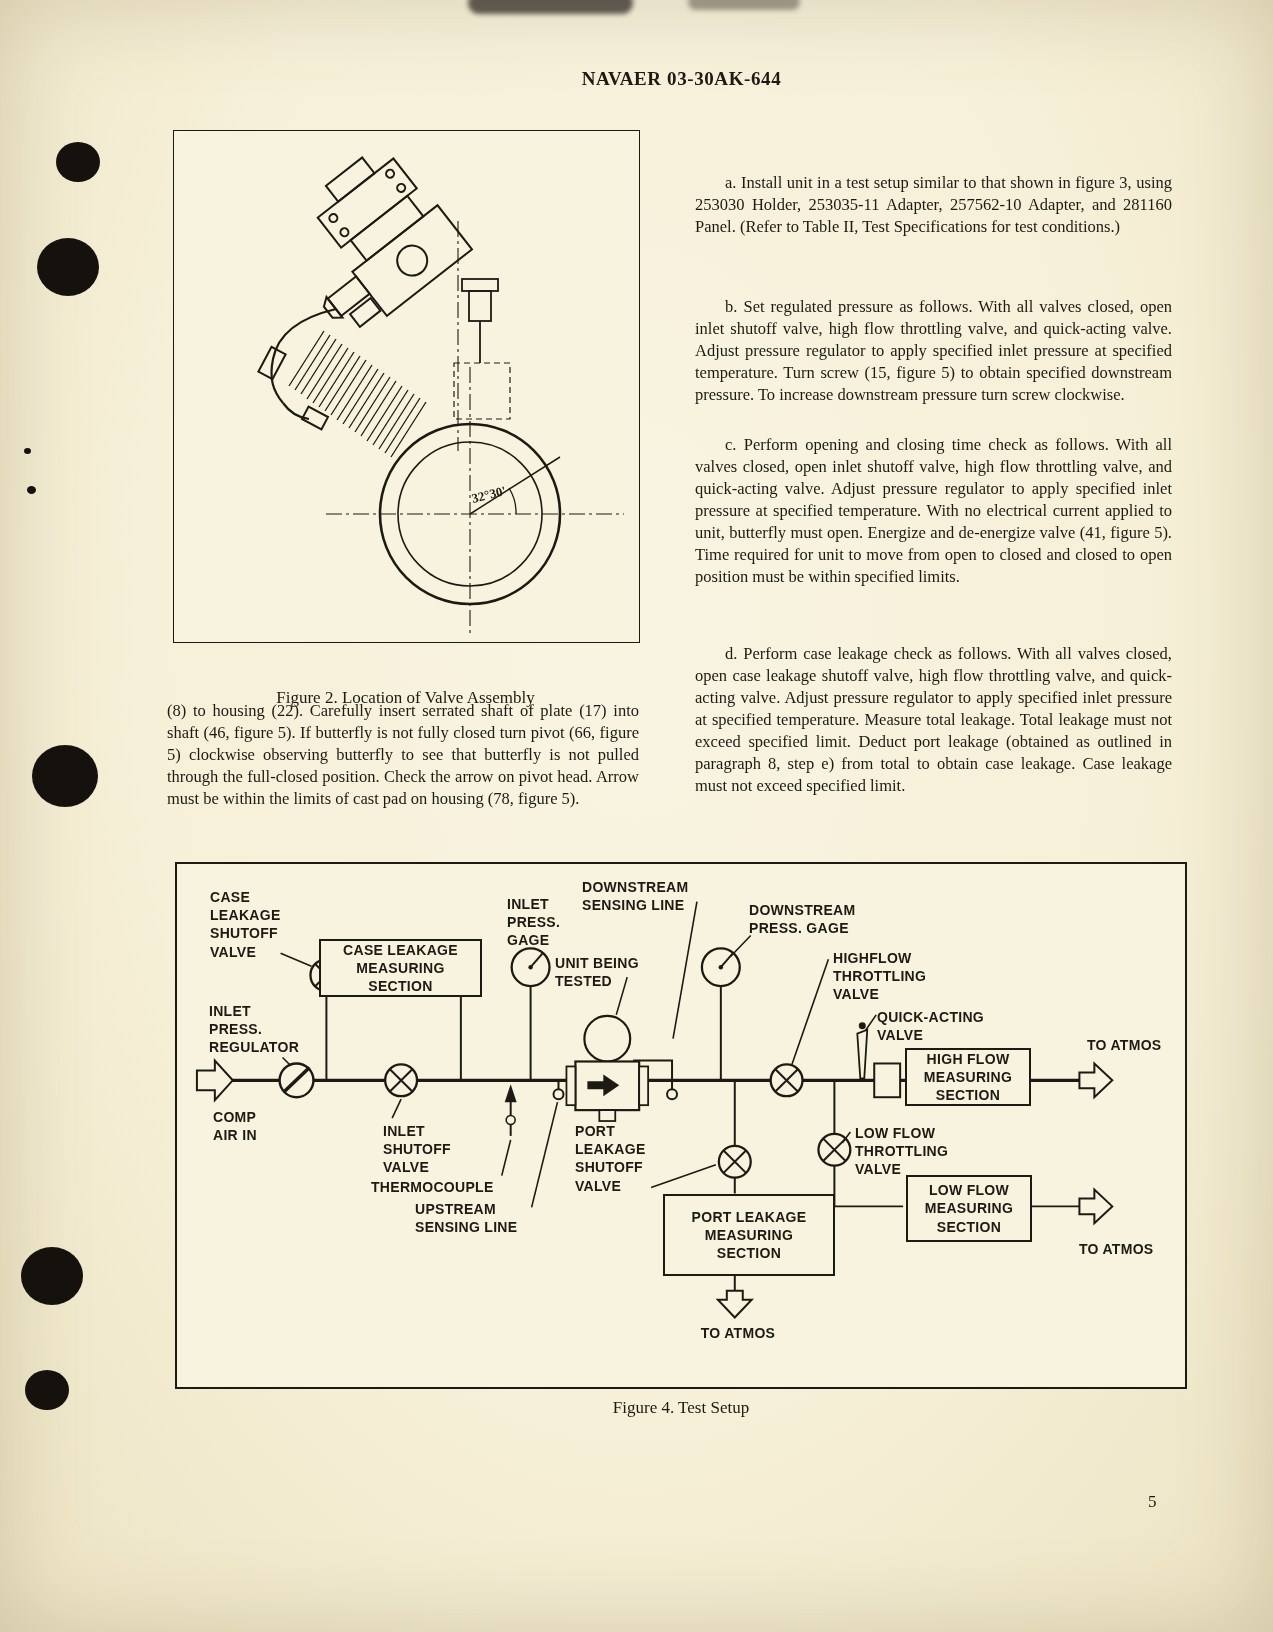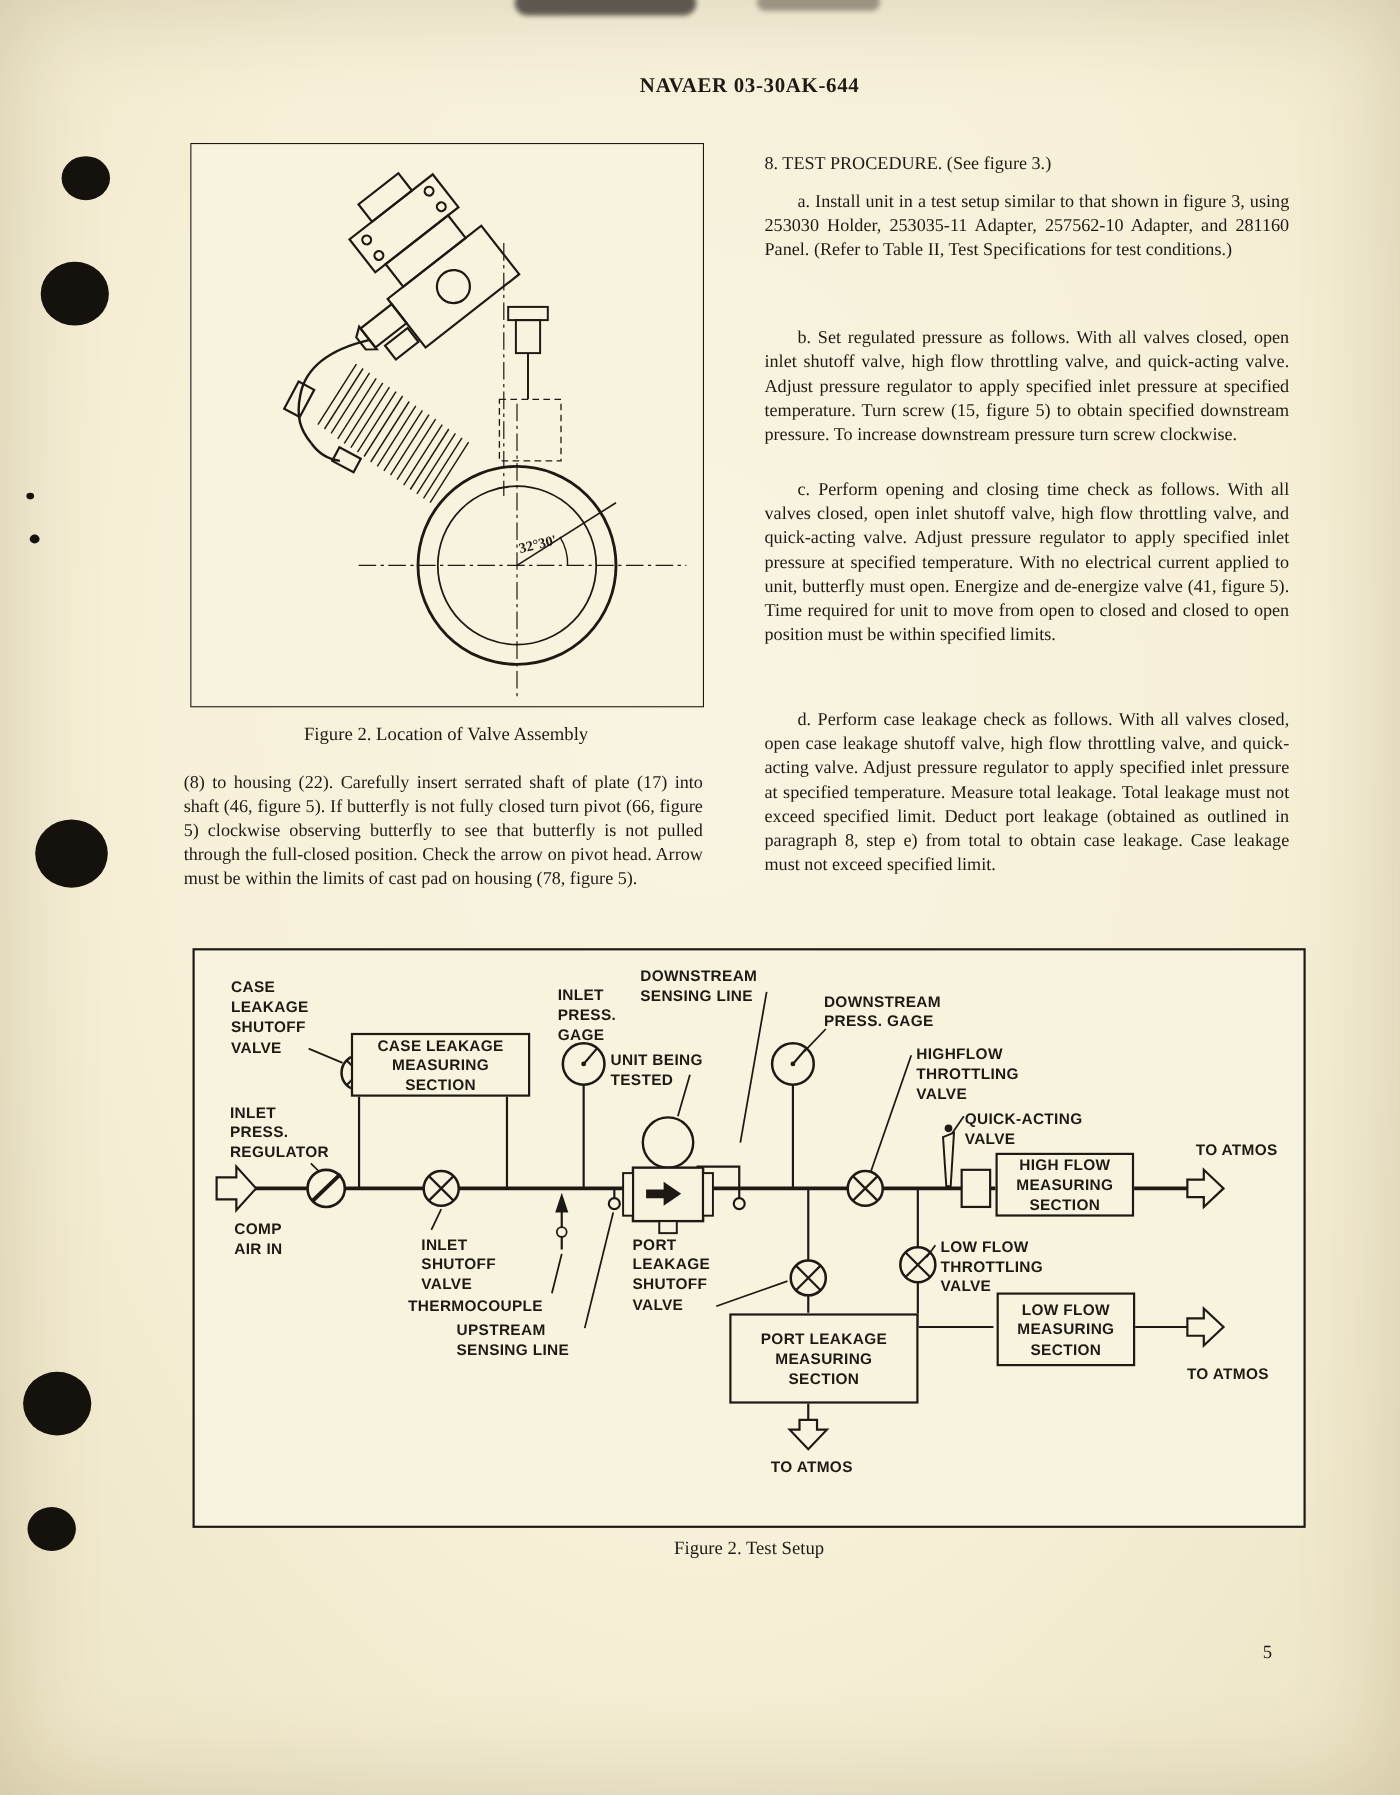--- a/index.html
+++ b/index.html
@@ -87,25 +87,24 @@
             <line x1="228" y1="255" x2="193" y2="310"></line>
           <line x1="234" y1="259" x2="199" y2="314"></line>
             <line x1="240" y1="263" x2="205" y2="318"></line>
           <line x1="246" y1="267" x2="211" y2="322"></line>
             <line x1="252" y1="271" x2="217" y2="326"></line>
         </g>
       </g>
       <text x="299" y="372" font-size="13" font-weight="bold" fill="#1d1a14" font-family="Liberation Serif, serif" transform="rotate(-14 299 372)">32°30'</text>
     </svg>
   </div>
-  <div class="caption" style="left:173px;top:658px;width:465px;">Figure 2.  Location of Valve Assembly</div>
+  <div class="caption" style="left:173px;top:688px;width:465px;">Figure 2.  Location of Valve Assembly</div>
 
   <div class="body-text" style="left:167px;top:700px;width:472px;">(8) to housing (22).  Carefully insert serrated shaft of plate (17) into shaft (46, figure 5).  If butterfly is not fully closed turn pivot (66, figure 5) clockwise observing butterfly to see that butterfly is not pulled through the full-closed position.  Check the arrow on pivot head.  Arrow must be within the limits of cast pad on housing (78, figure 5).</div>
 
-  <div class="body-text" style="left:695px;top:138px;width:477px;">8.  TEST PROCEDURE.  (See figure 3.)</div>
   <div class="body-text indent" style="left:695px;top:172px;width:477px;">a.  Install unit in a test setup similar to that shown in figure 3, using 253030 Holder, 253035-11 Adapter, 257562-10 Adapter, and 281160 Panel.  (Refer to Table II, Test Specifications for test conditions.)</div>
   <div class="body-text indent" style="left:695px;top:296px;width:477px;">b.  Set regulated pressure as follows.  With all valves closed, open inlet shutoff valve, high flow throttling valve, and quick-acting valve.  Adjust pressure regulator to apply specified inlet pressure at specified temperature.  Turn screw (15, figure 5) to obtain specified downstream pressure.  To increase downstream pressure turn screw clockwise.</div>
   <div class="body-text indent" style="left:695px;top:434px;width:477px;">c.  Perform opening and closing time check as follows.  With all valves closed, open inlet shutoff valve, high flow throttling valve, and quick-acting valve.  Adjust pressure regulator to apply specified inlet pressure at specified temperature.  With no electrical current applied to unit, butterfly must open.  Energize and de-energize valve (41, figure 5).  Time required for unit to move from open to closed and closed to open position must be within specified limits.</div>
   <div class="body-text indent" style="left:695px;top:643px;width:477px;">d.  Perform case leakage check as follows.  With all valves closed, open case leakage shutoff valve, high flow throttling valve, and quick-acting valve.  Adjust pressure regulator to apply specified inlet pressure at specified temperature.  Measure total leakage.  Total leakage must not exceed specified limit.  Deduct port leakage (obtained as outlined in paragraph 8, step e) from total to obtain case leakage.  Case leakage must not exceed specified limit.</div>
 
   <div class="fig3">
     <svg class="fig3-svg" viewBox="0 0 1012 527" preserveAspectRatio="none">
       <g stroke="#1d1a14" stroke-width="2" fill="none">
         <line x1="150" y1="95" x2="150" y2="218"></line>
         <line x1="285" y1="95" x2="285" y2="218"></line>
@@ -247,16 +246,16 @@
     <div class="lbl" style="left:194px;top:314px;">THERMOCOUPLE</div>
     <div class="lbl" style="left:678px;top:260px;">LOW FLOW
 THROTTLING
 VALVE</div>
     <div class="lbl" style="left:238px;top:336px;">UPSTREAM
 SENSING LINE</div>
     <div class="lbl" style="left:902px;top:376px;">TO ATMOS</div>
     <div class="lbl" style="left:505px;top:460px;width:112px;text-align:center;">TO ATMOS</div>
   </div>
 
-  <div class="caption" style="left:175px;top:1398px;width:1012px;">Figure 2.  Test Setup</div>
+  <div class="caption" style="left:175px;top:1398px;width:1012px;">Figure 4.  Test Setup</div>
 
   <div class="page-num" style="left:1148px;top:1492px;">5</div>
 </div>
 
 </body></html>

